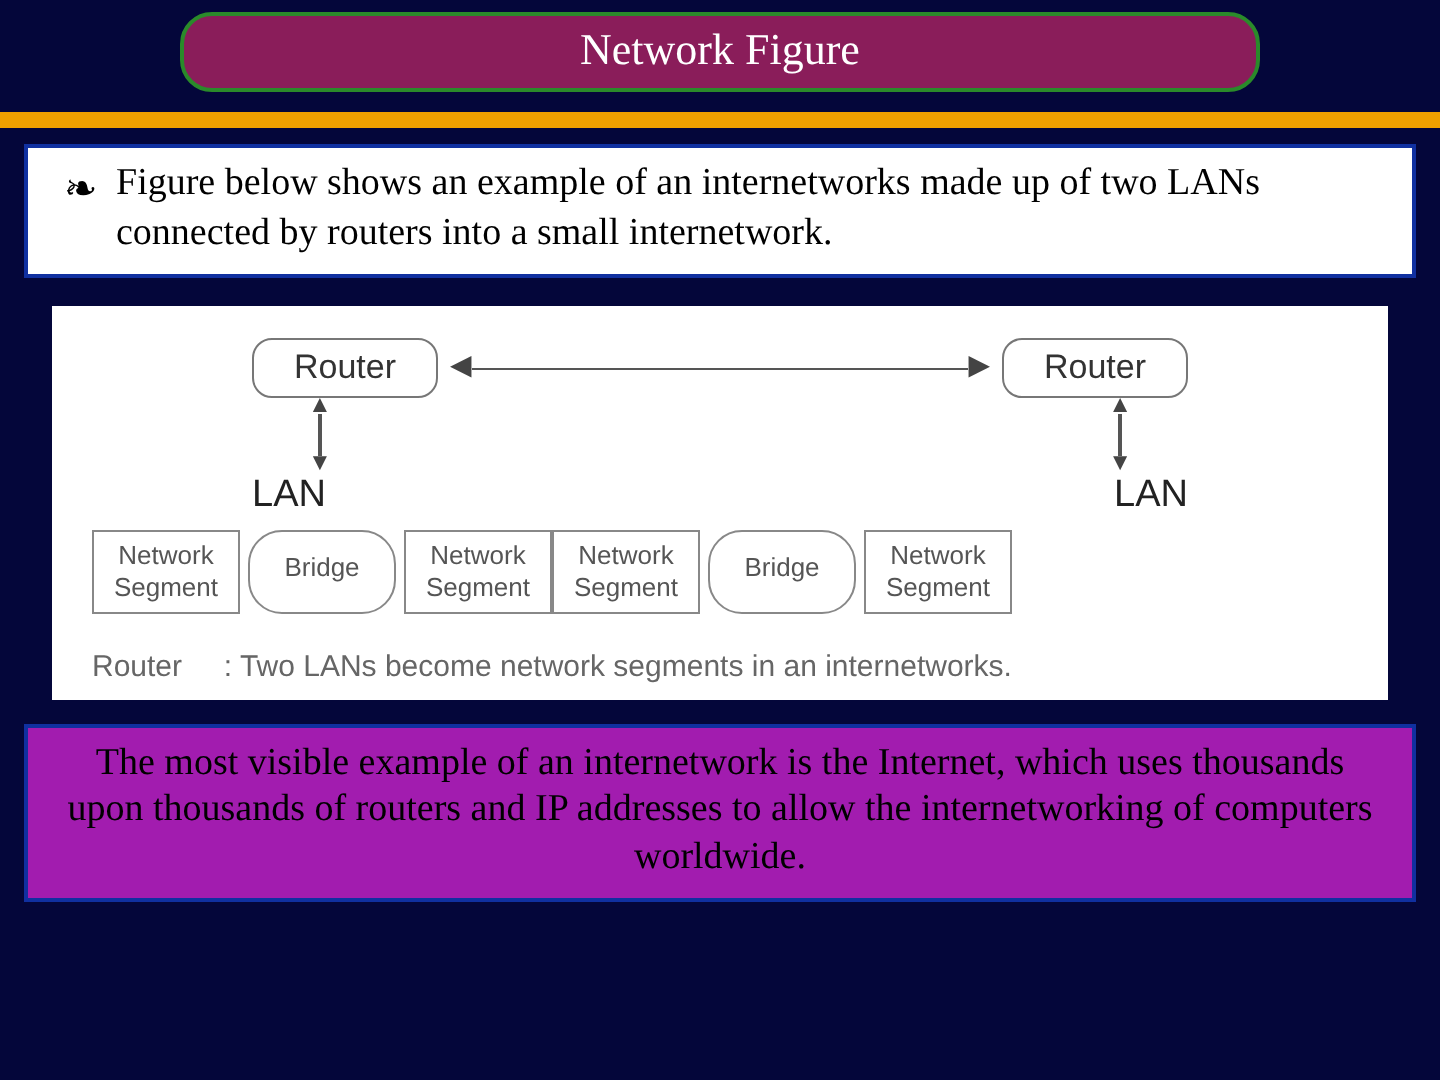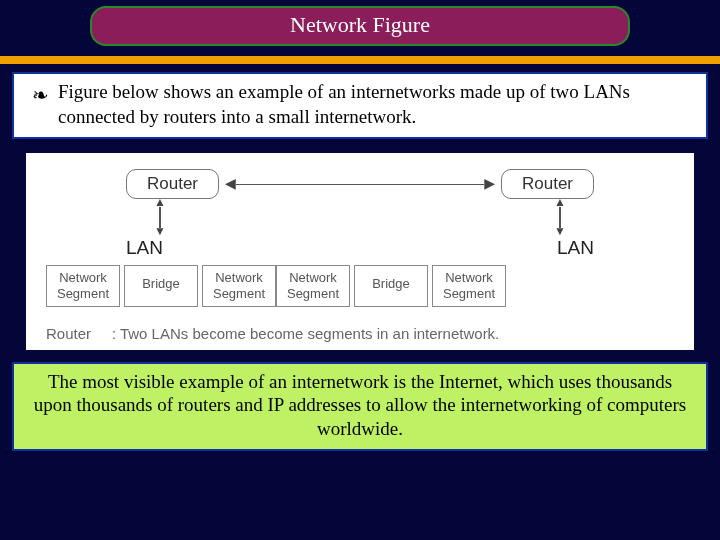--- a/index.html
+++ b/index.html
@@ -120,29 +120,29 @@
     border: 1.5px solid #888;
     font-family: Arial, Helvetica, sans-serif;
     font-size: 13px;
     color: #555;
     text-align: center;
     padding: 4px 8px;
     line-height: 1.2;
     background: #fff;
     min-width: 74px;
   }
-  .seg-box.bridge { padding-top: 10px; padding-bottom: 10px; }
+  .seg-box.bridge { padding-top: 10px; padding-bottom: 10px; border-radius: 17px; }
   .caption {
     font-family: Arial, Helvetica, sans-serif;
     color: #666;
     font-size: 15px;
     margin-top: 18px;
   }
   .bottom-block {
-    background: #bef264;
+    background: #a21caf;
     border: 2px solid #1030a0;
     margin: 12px 12px 0 12px;
     padding: 6px 18px 8px 18px;
     font-size: 19px;
     line-height: 1.25;
     text-align: center;
   }
   .vconn-row {
     display: flex;
     justify-content: space-between;
@@ -205,19 +205,19 @@
     </div>
     <div class="seg-group">
       <div class="seg-box">Network<br>Segment</div>
       <div class="seg-box bridge">Bridge</div>
       <div class="seg-box">Network<br>Segment</div>
     </div>
   </div>
 
   <div class="caption">
     <span>Router</span>&nbsp;&nbsp;&nbsp;&nbsp;
-    <span>: Two LANs become become segments in an internetwork.</span>
+    <span>: Two LANs become network segments in an internetworks.</span>
   </div>
 </div>
 
 <div class="bottom-block">
   <span>The most visible example of an internetwork is the Internet, which uses thousands upon thousands of routers and IP addresses to allow the internetworking of computers worldwide.</span>
 </div>
 
 </body></html>

